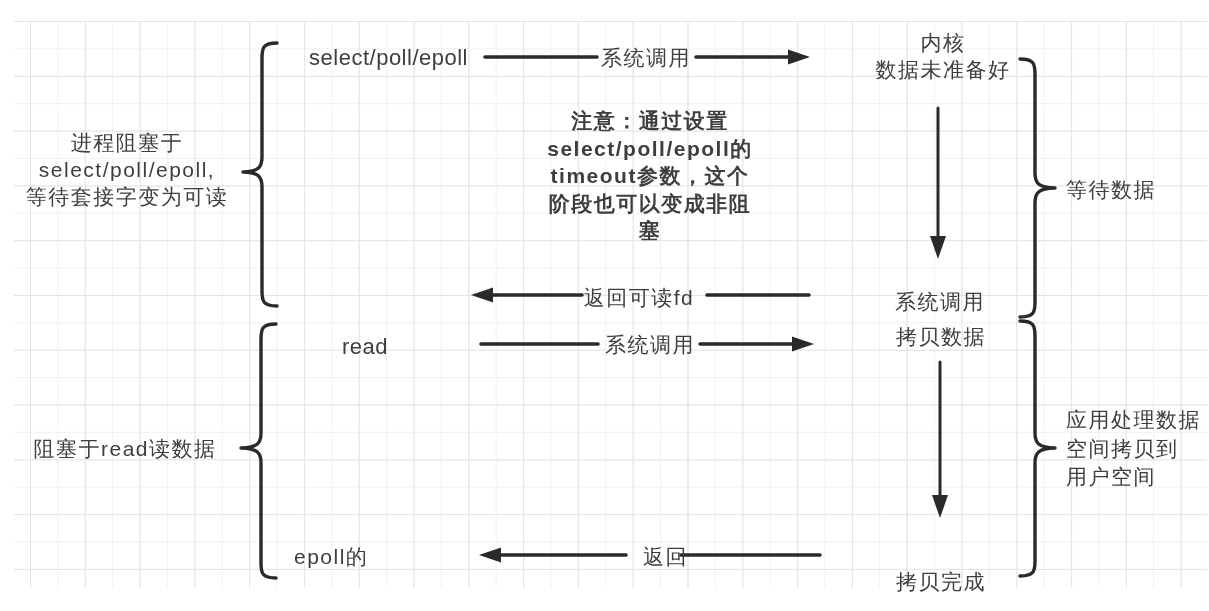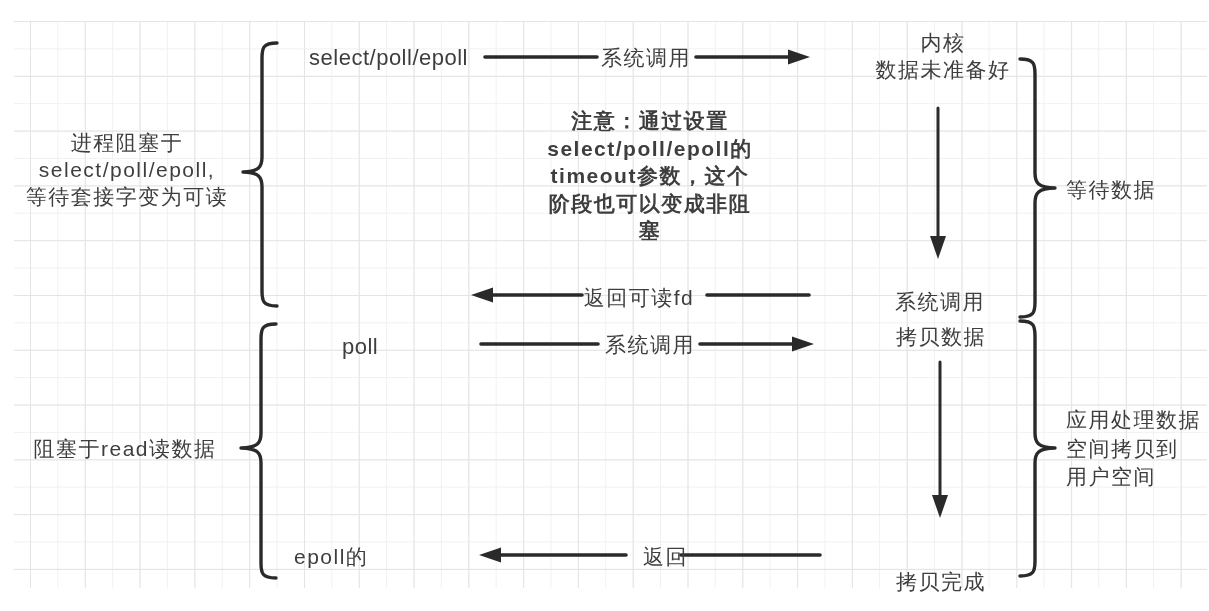--- a/index.html
+++ b/index.html
@@ -100,21 +100,21 @@
   <div class="lbl" style="left:535px;top:107px;width:230px;line-height:27.5px;font-weight:bold;">注意：通过设置
 select/poll/epoll的
 timeout参数，这个
 阶段也可以变成非阻
 塞</div>
   <div class="lbl left" style="left:1066px;top:176px;width:130px;">等待数据</div>
   <div class="lbl" style="left:569px;top:284px;width:140px;">返回可读fd</div>
   <div class="lbl" style="left:850px;top:288px;width:180px;">系统调用</div>
 
   <div class="lbl" style="left:28px;top:435px;width:194px;">阻塞于read读数据</div>
-  <div class="lbl latin" style="left:342px;top:333px;width:60px;text-align:left;">poll</div>
+  <div class="lbl latin" style="left:342px;top:333px;width:60px;text-align:left;">read</div>
   <div class="lbl" style="left:600px;top:331px;width:100px;">系统调用</div>
   <div class="lbl" style="left:851px;top:323px;width:180px;">拷贝数据</div>
   <div class="lbl left" style="left:1066px;top:406px;width:140px;line-height:28.5px;">应用处理数据
 空间拷贝到
 用户空间</div>
   <div class="lbl" style="left:294px;top:543px;width:150px;text-align:left;">epoll的</div>
   <div class="lbl" style="left:618px;top:543px;width:70px;text-align:right;">返回</div>
   <div class="lbl" style="left:851px;top:568px;width:180px;text-align:center;">拷贝完成</div>
 
 </div>

